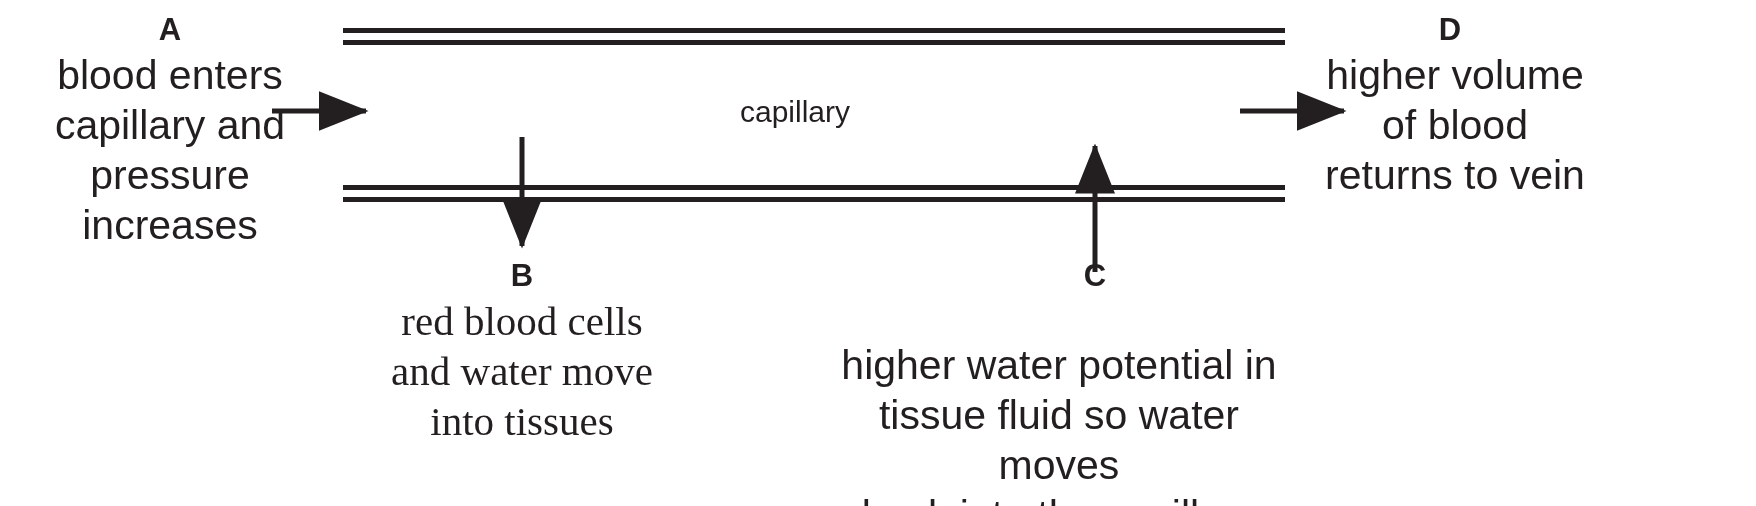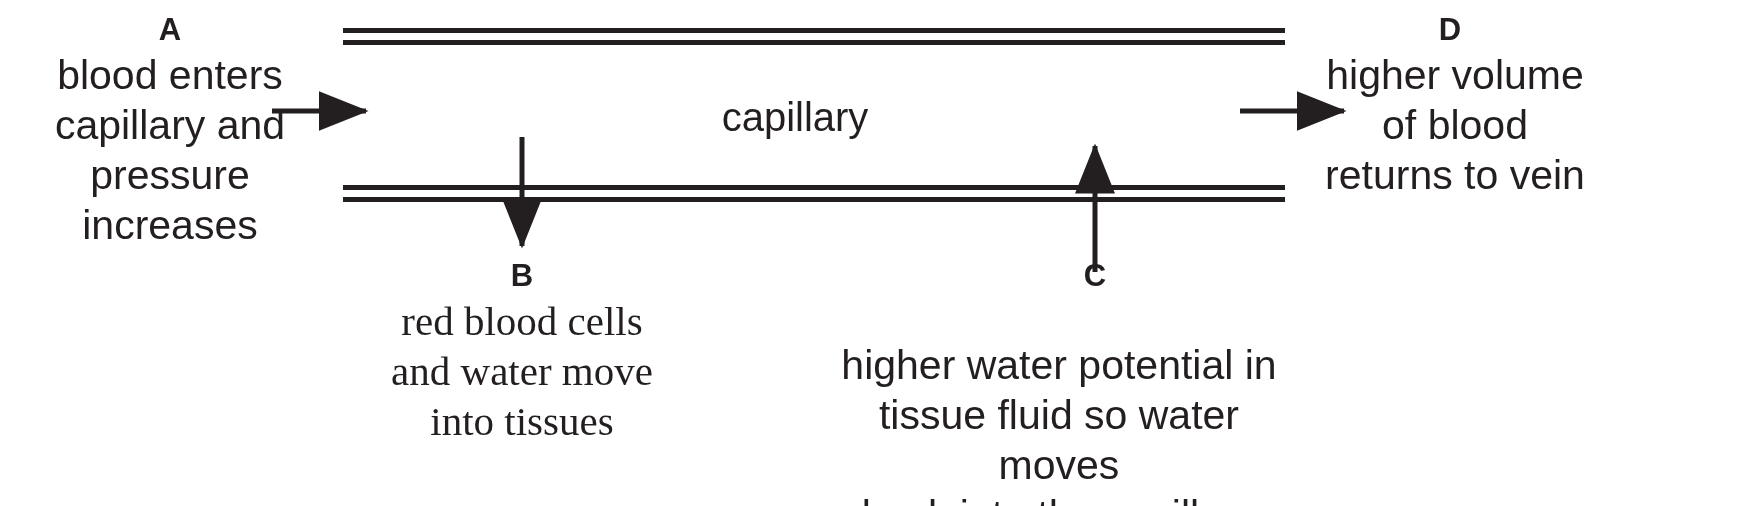--- a/index.html
+++ b/index.html
@@ -28,21 +28,21 @@
   }
   .lbl-letter {
     position: absolute;
     text-align: center;
     font-size: 31px;
     font-weight: bold;
     color: #231f20;
   }
   .inner-label {
     position: absolute;
-    font-size: 40px;
+    font-size: 30px;
     color: #231f20;
     text-align: center;
   }
   .wall {
     position: absolute;
     background: #231f20;
   }
   svg.overlay {
     position: absolute;
     left: 0;

